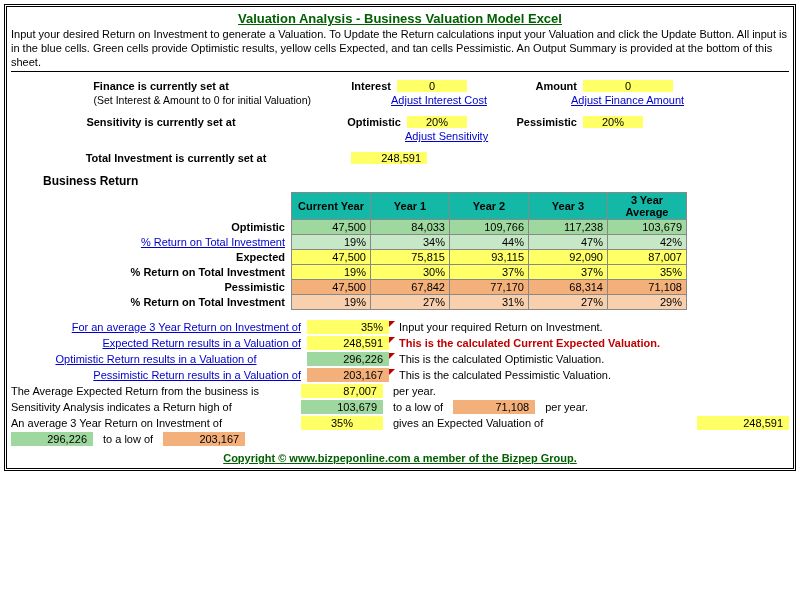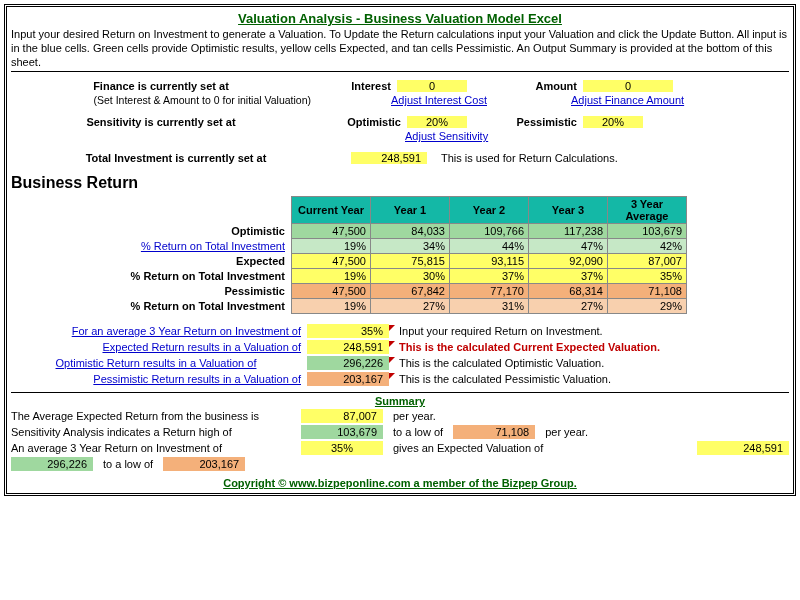--- a/index.html
+++ b/index.html
@@ -41,21 +41,21 @@
   table.ret { border-collapse: collapse; margin-top:4px; }
   table.ret th, table.ret td {
     border: 1px solid #888;
     font-size: 11px;
     padding: 1px 4px;
     text-align: right;
     width: 70px;
   }
   table.ret th { text-align:center; font-weight:bold; background:#14b8a6;}
   table.ret td.label { border:none; text-align:right; width:270px; padding-right:6px;}
-  .section-head { font-weight: bold; font-size:16px; margin-top:10px;}
+  .section-head { font-weight: bold; font-size:12px; margin-top:10px;margin-left:32px;}
   .sumhdr { text-align:center; color:#006000; text-decoration:underline; font-weight:bold; border-top:1px solid #000; margin-top:6px; padding-top:2px;}
   .redmark::before{
     content:"";
     display:inline-block;
     width:0;height:0;
     border-top:6px solid #c00000;
     border-right:6px solid transparent;
     margin-right:2px;
     vertical-align:top;
   }
@@ -101,21 +101,20 @@
   <div class="row">
     <div style="width:394px"></div>
     <div><span class="link">Adjust Sensitivity</span></div>
   </div>
 
   <div class="row" style="margin-top:10px">
     <div style="width:330px" class="lbl-right">Total Investment is currently set at</div>
     <div style="width:10px"></div>
     <div class="yellow" style="width:70px;text-align:right;padding-right:6px">248,591</div>
     <div style="width:14px"></div>
-    <div>This is used for Return Calculations.</div>
   </div>
 
   <div class="section-head">Business Return</div>
   <table class="ret" id="returns-table" style="margin-left:0px">
       <tbody>
         <tr>
           <td class="label"></td>
           <th>Current Year</th>
           <th>Year 1</th>
           <th>Year 2</th>
@@ -195,21 +194,20 @@
         <div class="note " style="padding-left:2px">This is the calculated Optimistic Valuation.</div>
       </div>
       <div class="row">
         <div style="width:290px;text-align:right;padding-right:6px"><span class="link">Pessimistic Return results in a Valuation of</span></div>
         <span class="valcell tan">203,167</span>
         <span class="redmark"></span>
         <div class="note " style="padding-left:2px">This is the calculated Pessimistic Valuation.</div>
       </div>
     </div>
 
-  <div class="sumhdr">Summary</div>
 
   <div class="row">
     <div style="width:290px">The Average Expected Return from the business is</div>
     <span class="valcell yellow">87,007</span>
     <div style="padding-left:10px">per year.</div>
   </div>
   <div class="row">
     <div style="width:290px">Sensitivity Analysis indicates a Return high of</div>
     <span class="valcell green">103,679</span>
     <div style="padding:0 10px">to a low of</div>

